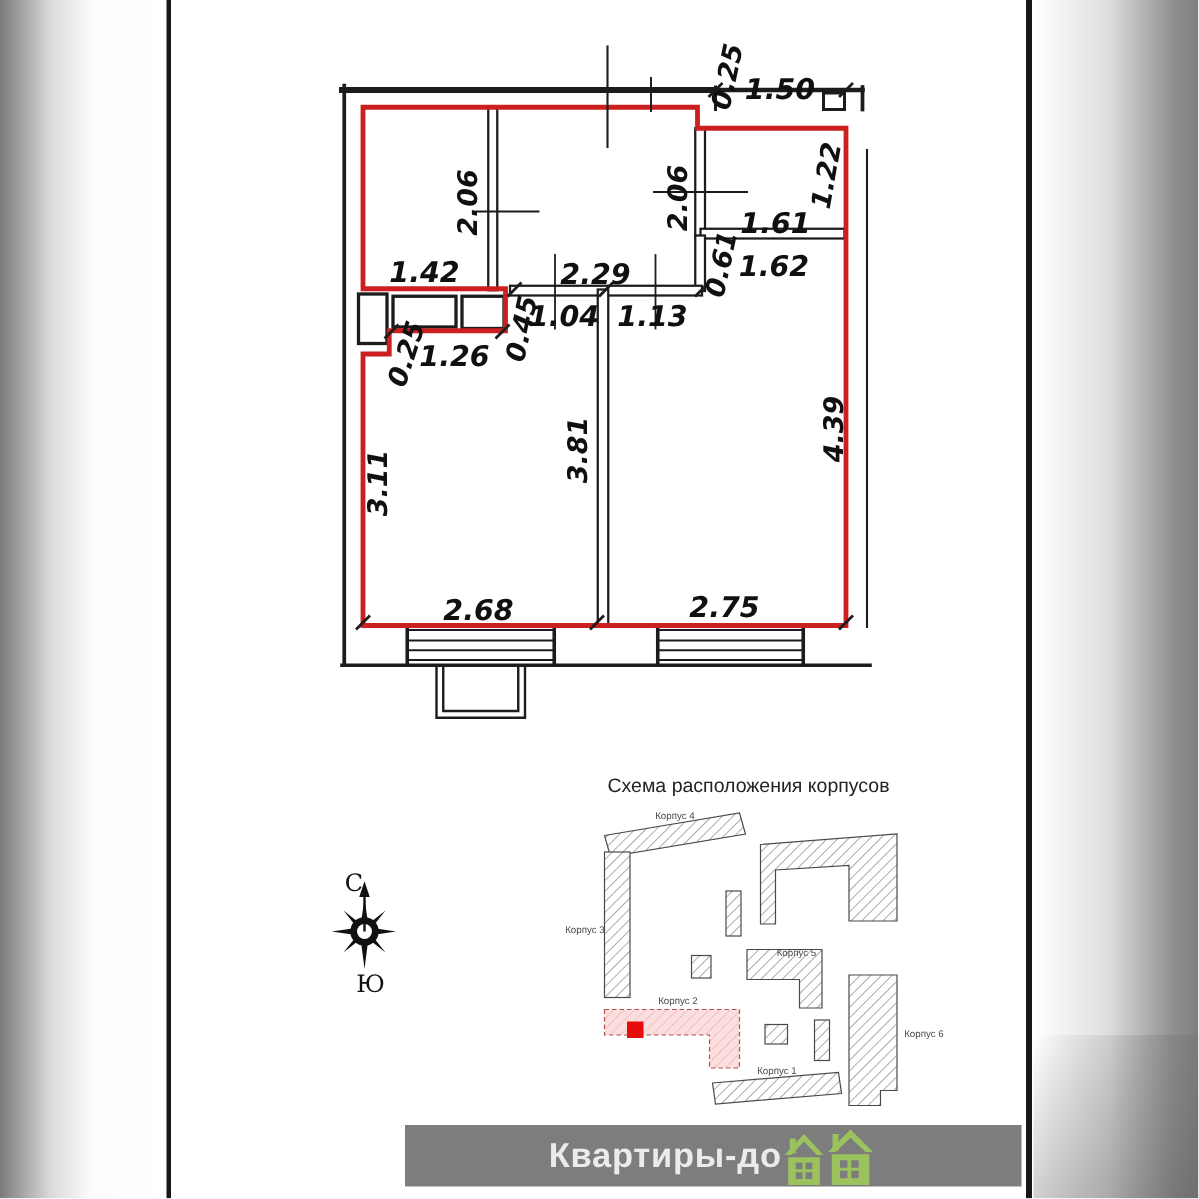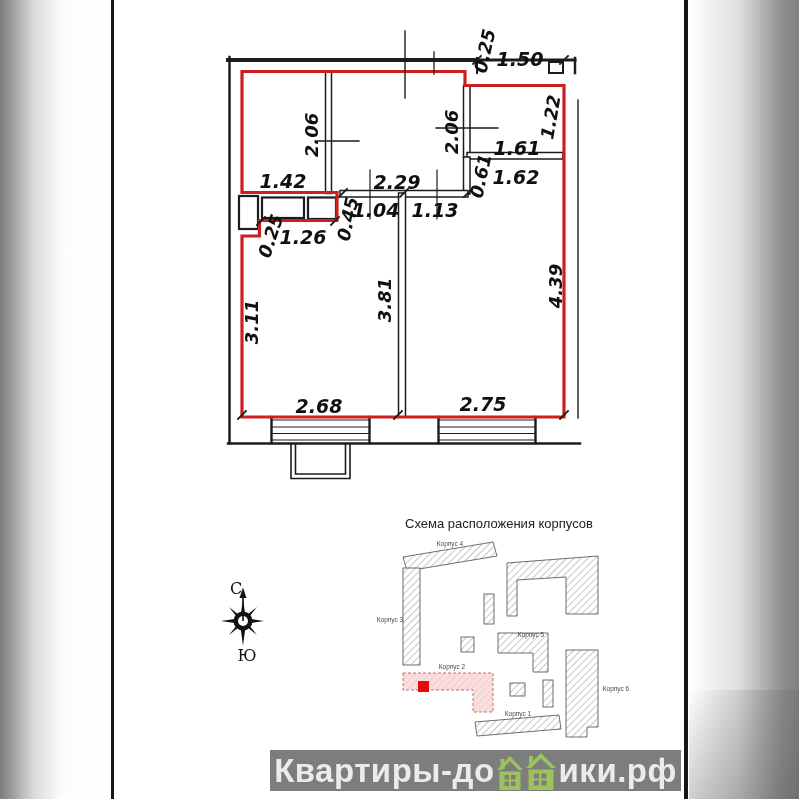--- a/index.html
+++ b/index.html
@@ -11,21 +11,21 @@
   .vig-right{position:absolute;left:689px;top:0;width:110px;height:799px;pointer-events:none;
     background:linear-gradient(to right,rgba(255,255,255,0) 0%,rgba(170,170,170,.38) 45%,#8f8f8f 85%,#7f7f7f 100%);}
   .vig-right-b{position:absolute;left:689px;top:690px;width:110px;height:109px;pointer-events:none;
     background:linear-gradient(135deg,rgba(120,120,120,0) 0%,rgba(110,110,110,.45) 70%,rgba(100,100,100,.6) 100%);}
   .frame-line{position:absolute;top:0;width:3px;height:799px;background:#161616;}
   .frame-line.left{left:111px;}
   .frame-line.right{left:684px;width:4px;}
   
   .watermark{position:absolute;left:270px;top:750px;width:411px;height:41px;background:#7d7d7d;
     display:flex;align-items:center;justify-content:center;}
-  .watermark span{color:#ebebeb;font-weight:bold;font-size:33px;letter-spacing:.5px;
+  .watermark span{color:#ebebeb;font-weight:bold;font-size:23px;letter-spacing:.5px;
     font-family:"Liberation Sans",sans-serif;line-height:41px;}
   .wm-logo{display:block;margin:0 1px;}
   svg{position:absolute;left:0;top:0;}
   
   .dim{font-family:"DejaVu Sans",sans-serif;font-style:italic;font-weight:bold;font-size:19px;fill:#101010;}
   .dimv{font-family:"DejaVu Sans",sans-serif;font-style:italic;font-weight:bold;font-size:18px;fill:#101010;}
   .site-title{font-family:"Liberation Sans",sans-serif;font-size:13px;fill:#222;}
   .site-label{font-family:"Liberation Sans",sans-serif;font-size:6.5px;fill:#4a4a4a;}
   .compass-txt{font-family:"DejaVu Serif",serif;font-size:16px;fill:#111;}
 </style>
@@ -210,21 +210,20 @@
         <path d="M30,18 L45,3 L60,18 L55,18 L45,8.5 L35,18 Z" fill="#9cc25e"></path>
         <rect x="32.5" y="19.5" width="25" height="20.5" fill="#9cc25e"></rect>
         <g fill="#7d7d7d">
           <rect x="38" y="23.5" width="5" height="5"></rect>
           <rect x="45.5" y="23.5" width="5" height="5"></rect>
           <rect x="38" y="30.5" width="5" height="5"></rect>
           <rect x="45.5" y="30.5" width="5" height="5"></rect>
         </g>
       </g>
     </svg>
-    <span>ики.рф</span>
   </div>
 
   <div class="vig-left"></div>
   <div class="vig-right"></div>
   <div class="vig-right-b"></div>
   <div class="frame-line left"></div>
   <div class="frame-line right"></div>
 </div>
 
 </body></html>

